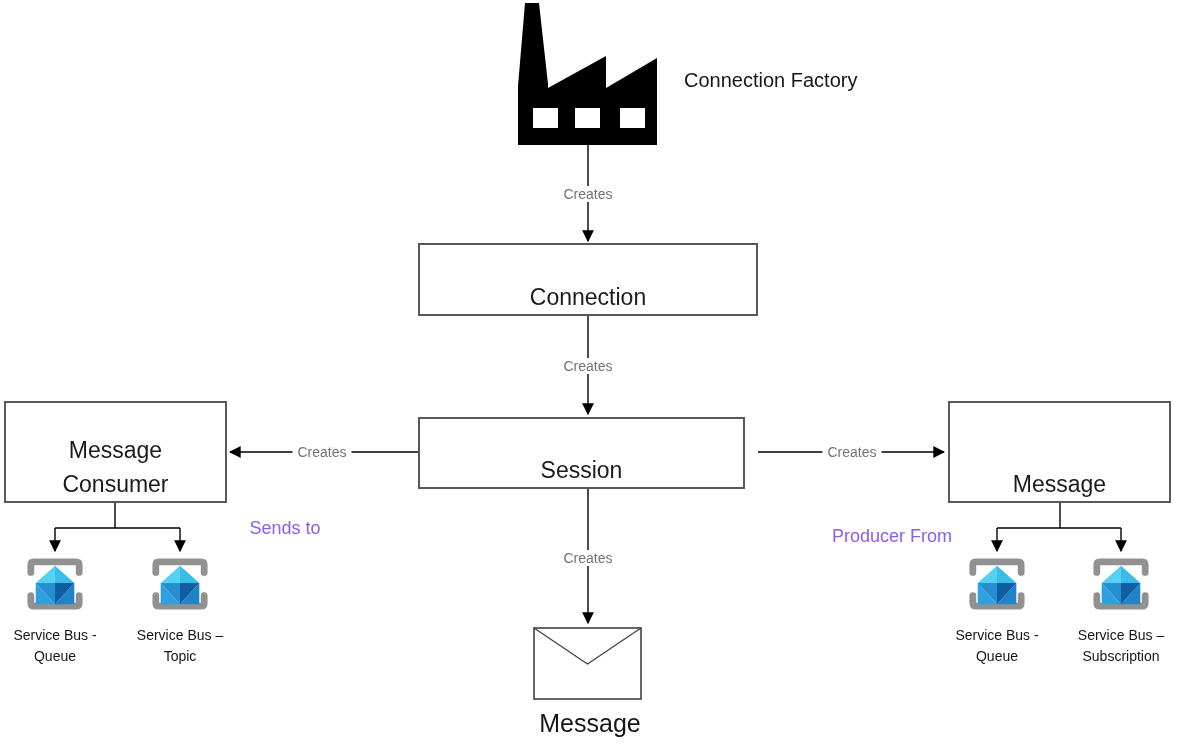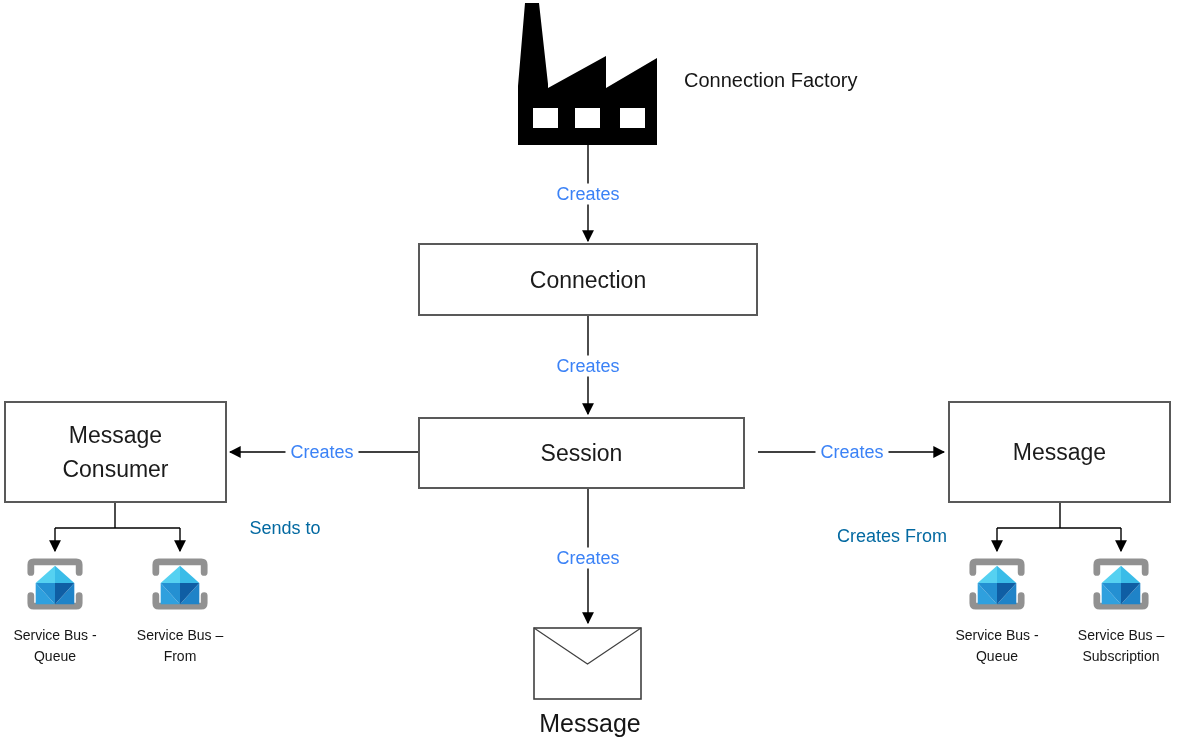--- a/index.html
+++ b/index.html
@@ -14,41 +14,41 @@
   .abs{position:absolute;}
   svg{display:block;}
   #connectors{position:absolute;left:0;top:0;width:1181px;height:755px;}
   #connectors path{stroke:#000;stroke-width:1.4;fill:none;}
   .node{
     position:absolute;
     box-sizing:border-box;
     border:2px solid #595959;
     background:#fff;
     display:flex;flex-direction:column;
-    align-items:center;justify-content:center;
+    align-items:center;justify-content:flex-end;
     text-align:center;
     font-size:23px;
     line-height:34px;
     color:#1b1b1b;
   }
   .edge-label{
     position:absolute;
     transform:translate(-50%,-50%);
     background:#fff;
     padding:0 5px;
-    font-size:18px;
-    white-space:nowrap;
-    color:#3b82f6;
+    font-size:14px;
+    white-space:nowrap;
+    color:#737373;
   }
   .side-label{
     position:absolute;
     transform:translate(-50%,-50%);
     font-size:18px;
     white-space:nowrap;
-    color:#0369a1;
+    color:#8b5cf6;
   }
   .title-label{
     position:absolute;
     font-size:20px;
     white-space:nowrap;
     color:#161616;
   }
   .sb-icon{position:absolute;width:66px;height:58px;}
   .sb-label{
     position:absolute;
@@ -121,21 +121,21 @@
     <div>Message</div>
   </div>
 
   <div class="edge-label" style="left:588px;top:194px">Creates</div>
   <div class="edge-label" style="left:588px;top:366px">Creates</div>
   <div class="edge-label" style="left:322px;top:452px">Creates</div>
   <div class="edge-label" style="left:852px;top:452px">Creates</div>
   <div class="edge-label" style="left:588px;top:558px">Creates</div>
 
   <div class="side-label" style="left:285px;top:528px">Sends to</div>
-  <div class="side-label" style="left:892px;top:536px">Creates From</div>
+  <div class="side-label" style="left:892px;top:536px">Producer From</div>
 
   <svg class="sb-icon" style="left:22px;top:555px" viewBox="0 0 64 60">
     <path d="M7,18 V10 Q7,7 10,7 H54 Q57,7 57,10 V18" fill="none" stroke-width="7" stroke-linecap="round" stroke="#919191"></path>
     <path d="M7,42 V50 Q7,53 10,53 H54 Q57,53 57,50 V42" fill="none" stroke-width="7" stroke-linecap="round" stroke="#919191"></path>
     <polygon points="32,11 12,29 32,29" fill="#55D1F1"></polygon>
     <polygon points="32,11 32,29 52,29" fill="#3ABCE8"></polygon>
     <polygon points="12,29 32,51 12,51" fill="#2FA0DE"></polygon>
     <polygon points="52,29 52,51 32,51" fill="#1F83C8"></polygon>
     <polygon points="12,29 32,29 32,51" fill="#2490D2"></polygon>
     <polygon points="32,29 52,29 32,51" fill="#0F5EA4"></polygon>
@@ -150,21 +150,21 @@
     <path d="M7,42 V50 Q7,53 10,53 H54 Q57,53 57,50 V42" fill="none" stroke-width="7" stroke-linecap="round" stroke="#919191"></path>
     <polygon points="32,11 12,29 32,29" fill="#55D1F1"></polygon>
     <polygon points="32,11 32,29 52,29" fill="#3ABCE8"></polygon>
     <polygon points="12,29 32,51 12,51" fill="#2FA0DE"></polygon>
     <polygon points="52,29 52,51 32,51" fill="#1F83C8"></polygon>
     <polygon points="12,29 32,29 32,51" fill="#2490D2"></polygon>
     <polygon points="32,29 52,29 32,51" fill="#0F5EA4"></polygon>
   </svg>
   <div class="sb-label" style="left:180px;top:625px">
     <div>Service Bus –</div>
-    <div>From</div>
+    <div>Topic</div>
   </div>
 
   <svg class="sb-icon" style="left:964px;top:555px" viewBox="0 0 64 60">
     <path d="M7,18 V10 Q7,7 10,7 H54 Q57,7 57,10 V18" fill="none" stroke-width="7" stroke-linecap="round" stroke="#919191"></path>
     <path d="M7,42 V50 Q7,53 10,53 H54 Q57,53 57,50 V42" fill="none" stroke-width="7" stroke-linecap="round" stroke="#919191"></path>
     <polygon points="32,11 12,29 32,29" fill="#55D1F1"></polygon>
     <polygon points="32,11 32,29 52,29" fill="#3ABCE8"></polygon>
     <polygon points="12,29 32,51 12,51" fill="#2FA0DE"></polygon>
     <polygon points="52,29 52,51 32,51" fill="#1F83C8"></polygon>
     <polygon points="12,29 32,29 32,51" fill="#2490D2"></polygon>

